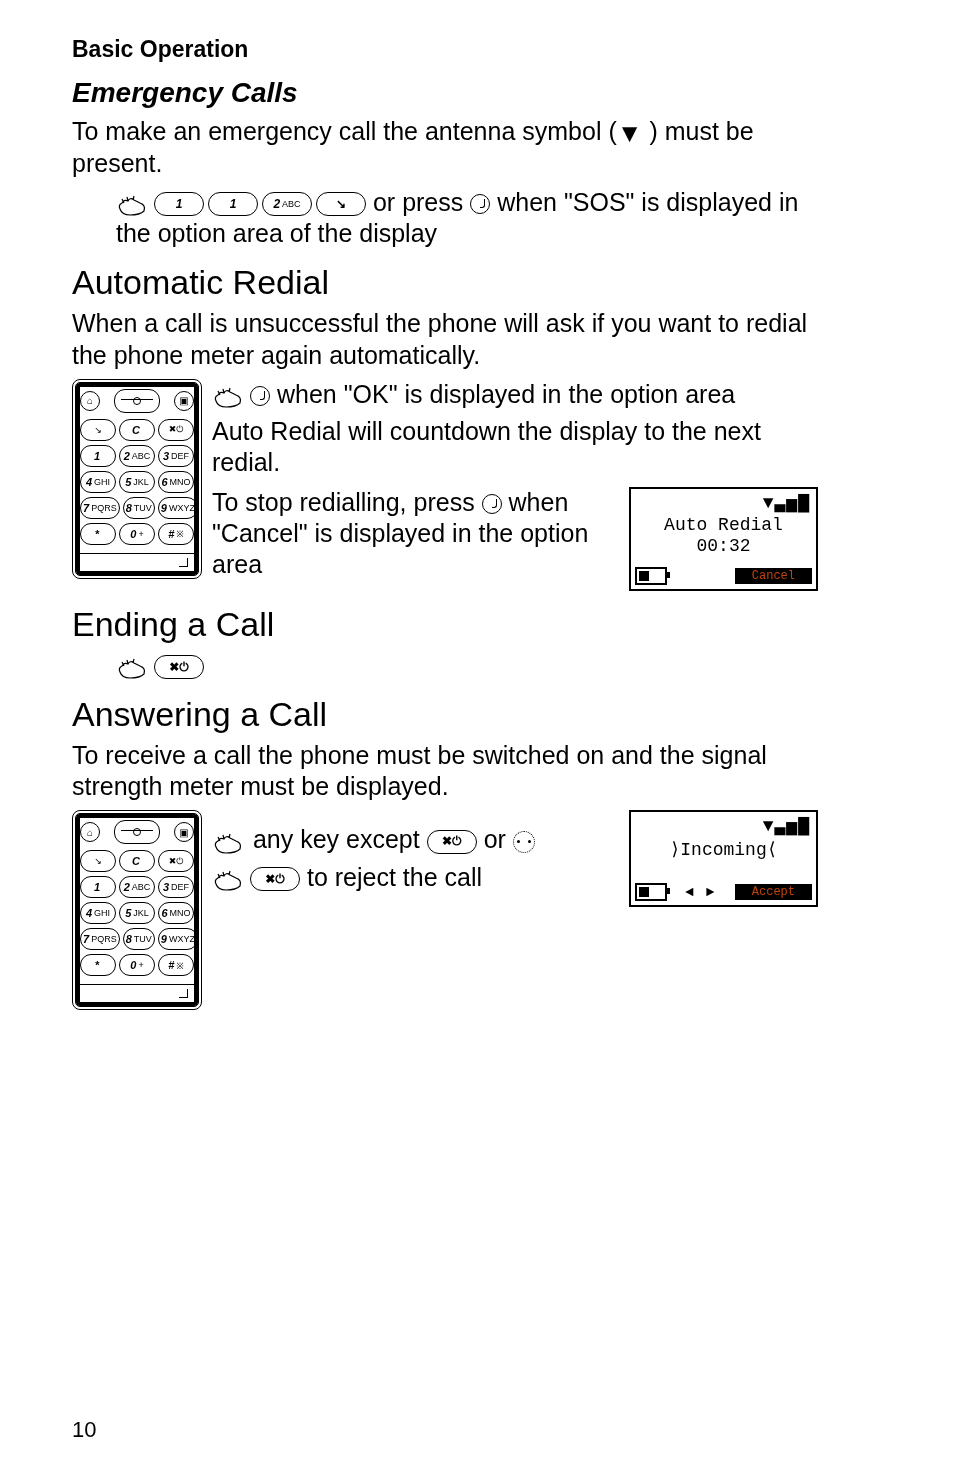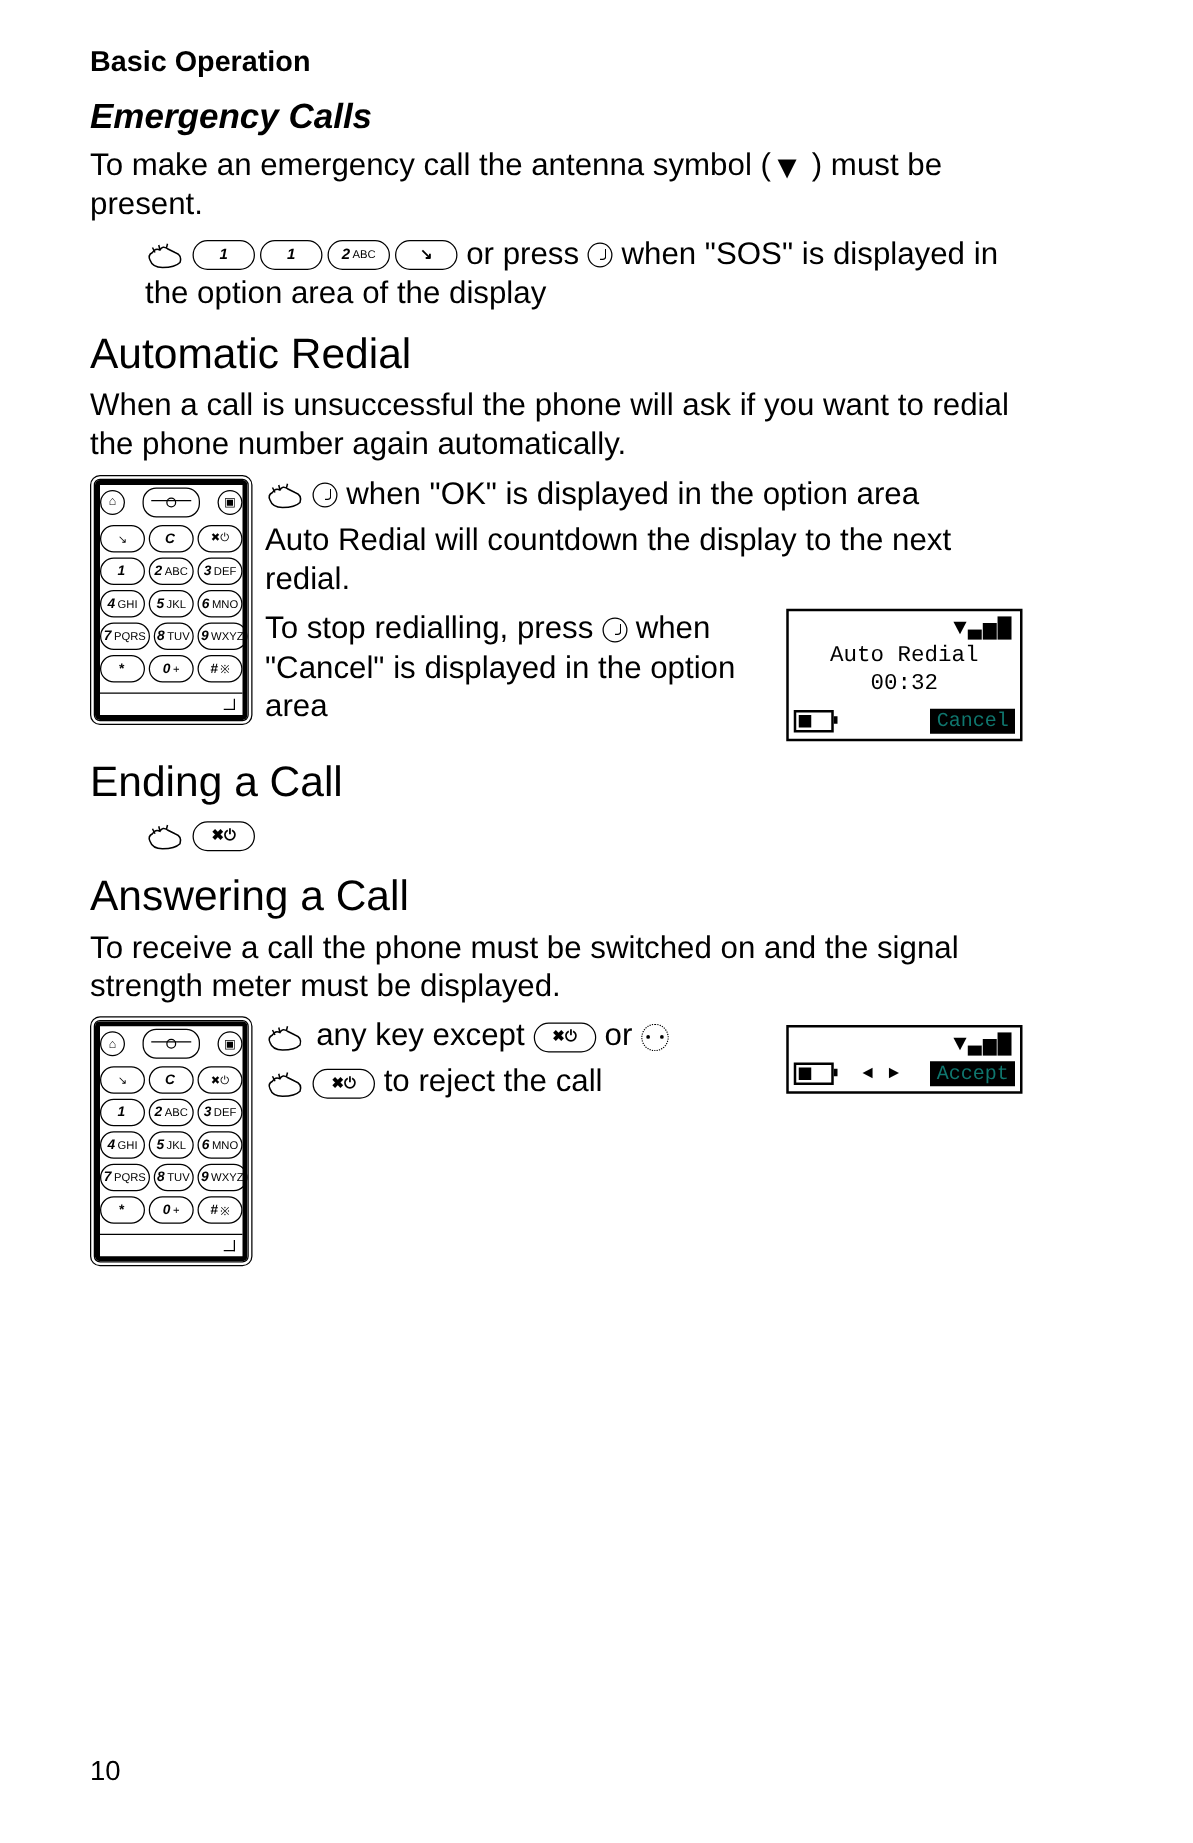--- a/index.html
+++ b/index.html
@@ -192,22 +192,22 @@
   .lcd-batt {
     width: 28px; height: 14px; border: 2px solid #000; position: relative;
   }
   .lcd-batt::after {
     content:""; position:absolute; right:-5px; top:3px; width:3px; height:6px; background:#000;
   }
   .lcd-batt .fill {
     position:absolute; left:2px; top:2px; bottom:2px; width:10px; background:#000;
   }
   .lcd-softlabel {
-    background:#000; color:#0f766e; padding:1px 5px; font-family:"Courier New",monospace;
-    font-size:16px;
+    background:#000; color:#c2410c; padding:1px 17px; font-family:"Courier New",monospace;
+    font-size:12px;
   }
   .lcd-arrow-icons {
     font-size: 14px;
     letter-spacing: 2px;
   }
 
   
   .tap {
     display:inline-block;
     width:34px; height:22px;
@@ -251,21 +251,21 @@
     display:flex;
     gap:10px;
     align-items:flex-start;
   }
   .flex-col {
     flex:1;
   }
 
   .page-num {
     position:absolute;
-    bottom:44px;
+    bottom:31px;
     left:72px;
     font-size:22px;
   }
 
   .lcd2 .lcd-body { padding: 4px 4px 18px 4px; }
 
   .inline-icons { display:inline-flex; align-items:center; gap:4px; vertical-align:middle;}
 </style>
 </head>
 <body>
@@ -298,21 +298,21 @@
       <span class="okey send">
           <span>↘</span>
         </span>
     </span>
     <span> or press </span>
     <span class="softkey"></span>
     <span> when "SOS" is displayed in the option area of the display</span>
   </div>
 
   <h1 class="big">Automatic Redial</h1>
-  <p class="body">When a call is unsuccessful the phone will ask if you want to redial the phone number again automatically.</p>
+  <p class="body">When a call is unsuccessful the phone will ask if you want to redial the phone meter again automatically.</p>
 
   <div class="flex-section">
 
     <div class="phone-illus dbl">
       <div class="ph-top">
         <span class="ph-circ">⌂</span>
         <span class="ph-nav"></span>
         <span class="ph-circ">▣</span>
       </div>
       <div class="ph-row">
@@ -473,20 +473,23 @@
               <span class="okey end">
                   <span>✖⏻</span>
                 </span>
             </span>
             <span> to reject the call</span>
           </div>
         </div>
 
         <div class="lcd lcd2">
           <div class="lcd-top"><span class="lcd-sig">▼▃▅▇</span></div>
+          <div class="lcd-body">
+            <span class="lcd-arrow-left">⟩</span><span>Incoming</span><span class="lcd-arrow-right">⟨</span>
+          </div>
           <div class="lcd-foot">
             <span class="lcd-batt">
                 <span class="fill"></span>
               </span>
             <span class="lcd-arrow-icons">◄ ►</span>
             <span class="lcd-softlabel">Accept</span>
           </div>
         </div>
       </div>
 

